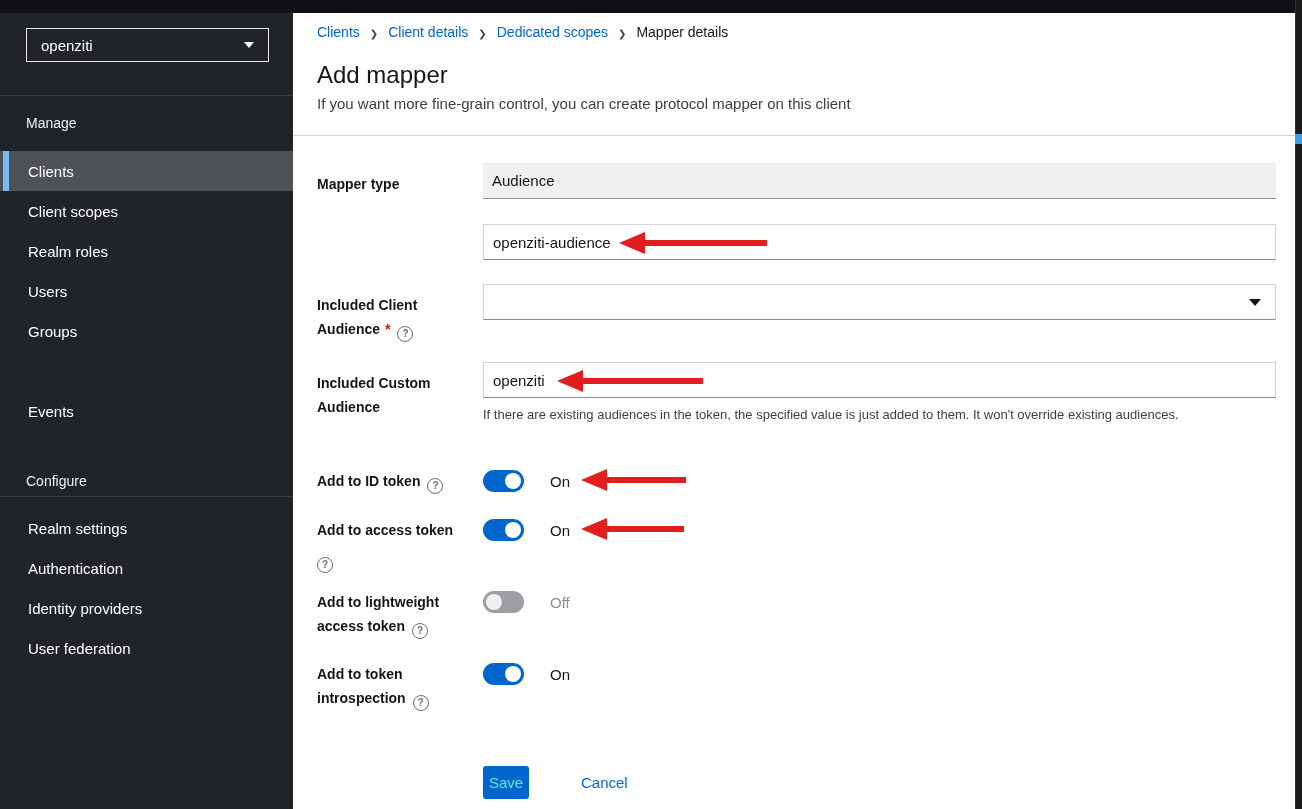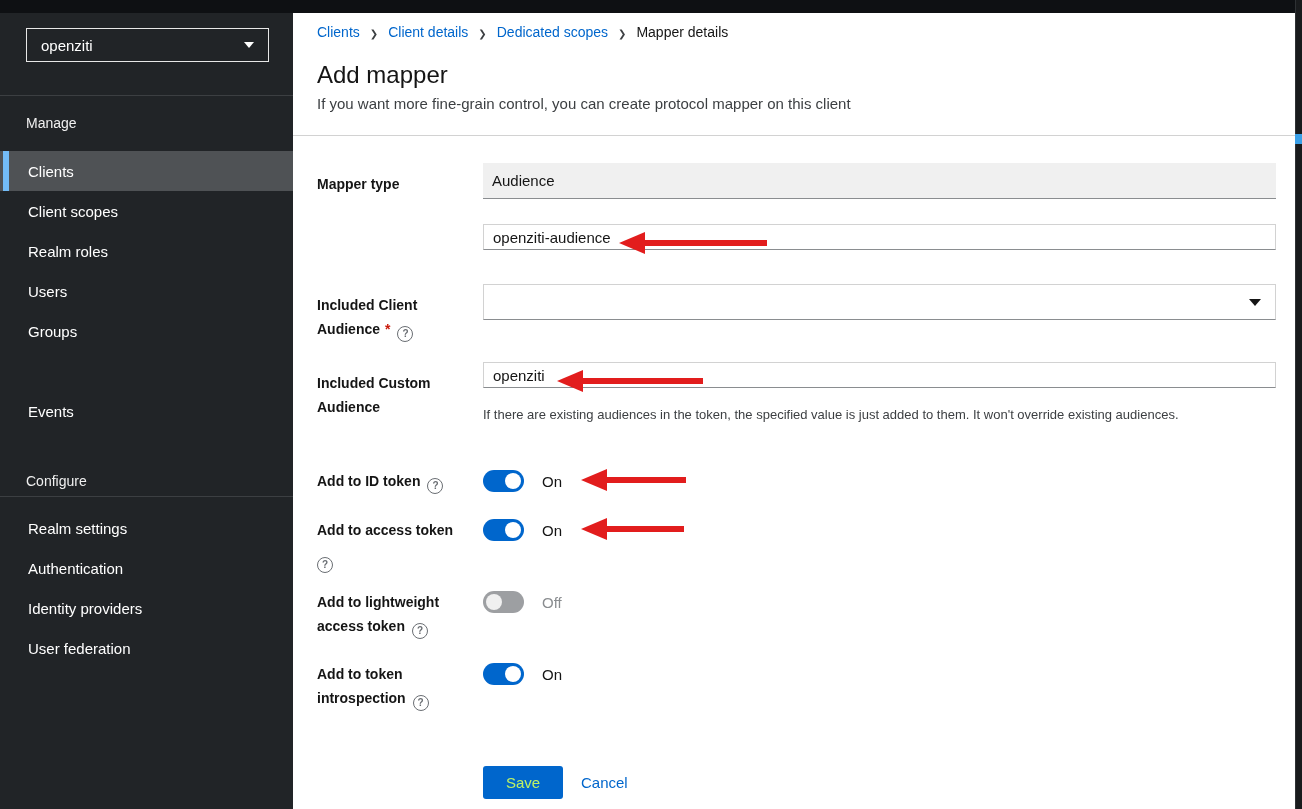--- a/index.html
+++ b/index.html
@@ -33,44 +33,44 @@
   .header-divider { position:absolute; left:293px; top:135px; width:1002px; height:1px; background:#d2d2d2; }
 
   
   .frm-label { position:absolute; left:317px; width:170px; font-size:14px; font-weight:700;
     color:#151515; line-height:24px; }
   .req { color:#c9190b; margin-left:5px; font-weight:700; }
   .help-icon { display:inline-flex; align-items:center; justify-content:center; width:16px; height:16px;
     border:1px solid #6a6e73; border-radius:50%; color:#6a6e73; font-size:10px; font-weight:700;
     margin-left:7px; vertical-align:-3px; cursor:pointer; }
   .field { position:absolute; left:483px; width:793px; height:36px; font-size:15px; color:#151515; }
-  input.txt { width:793px; height:26px; border:1px solid #d2d2d2; border-bottom:1px solid #8a8d90;
+  input.txt { width:793px; height:36px; border:1px solid #d2d2d2; border-bottom:1px solid #8a8d90;
     padding:0 9px; font-size:15px; color:#151515; font-family:"Liberation Sans", sans-serif; background:#fff; }
   .readonly-field { width:793px; height:36px; background:#f0f0f0; border:none; border-bottom:1px solid #8a8d90;
     display:flex; align-items:center; padding:0 9px; }
   .select-field { width:793px; height:36px; background:#fff; border:1px solid #d2d2d2; border-bottom:1px solid #8a8d90;
     display:flex; align-items:center; justify-content:flex-end; padding:0 14px; cursor:pointer; }
   .select-caret { width:0; height:0; border-left:6px solid transparent; border-right:6px solid transparent; border-top:7px solid #151515; }
   .helper-text { position:absolute; left:483px; font-size:13px; color:#3c3f42; line-height:21px; white-space:nowrap; }
 
   
-  .toggle-row { position:absolute; left:483px; display:flex; align-items:center; gap:18px; }
+  .toggle-row { position:absolute; left:483px; display:flex; align-items:center; gap:26px; }
   .switch { width:41px; height:22px; border-radius:11px; position:relative; cursor:pointer; }
   .switch.on  { background:#0066cc; }
   .switch.off { background:#9d9fa2; }
   .knob { position:absolute; top:3px; width:16px; height:16px; border-radius:50%; background:#fff; }
   .switch.on  .knob { right:3px; }
   .switch.off .knob { left:3px; background:#f0f0f0; }
   .state-label { font-size:15px; }
   .state-on  { color:#151515; }
   .state-off { color:#8a8d90; }
 
   
-  .save-btn { position:absolute; left:483px; top:766px; width:80px; height:33px; background:#0066cc;
-    color:#bef264; border:none; border-radius:3px; font-size:15px; font-family:"Liberation Sans", sans-serif; cursor:pointer; }
+  .save-btn { position:absolute; left:483px; top:766px; width:46px; height:33px; background:#0066cc;
+    color:#5eead4; border:none; border-radius:3px; font-size:15px; font-family:"Liberation Sans", sans-serif; cursor:pointer; }
   .cancel-link { position:absolute; left:581px; top:774px; color:#0066cc; font-size:15px; text-decoration:none; cursor:pointer;text-align:right; }
 
   
   .arrow { position:absolute; height:22px; }
   .arrow .head { position:absolute; left:0; top:0; width:0; height:0;
     border-top:11px solid transparent; border-bottom:11px solid transparent; border-right:26px solid #e21d1d; }
   .arrow .shaft { position:absolute; left:25px; top:8px; right:0; height:6px; background:#e21d1d; }
 
   
   .scrollbar { position:absolute; right:0; top:0; width:7px; height:809px; background:#191b1d; border-left:1px solid #2e3134; }

